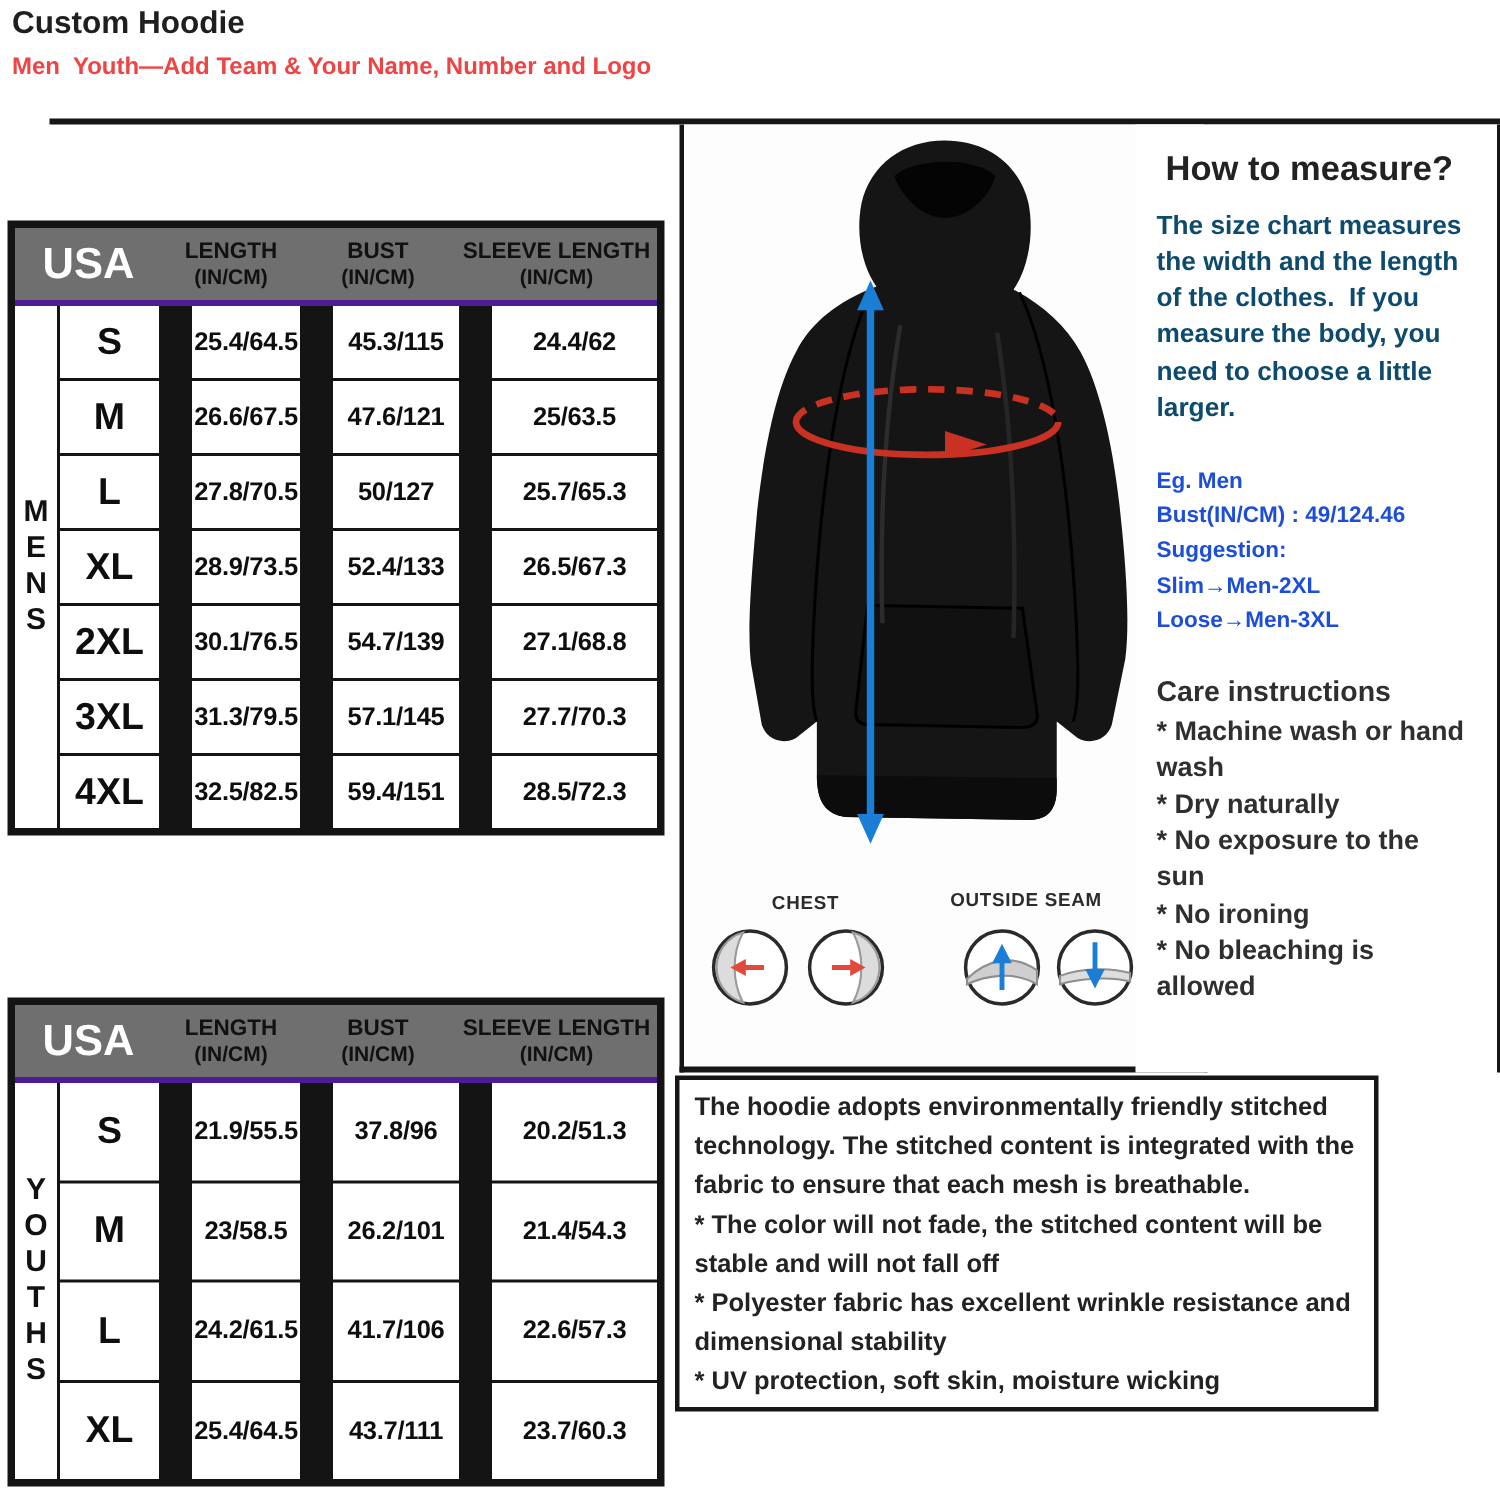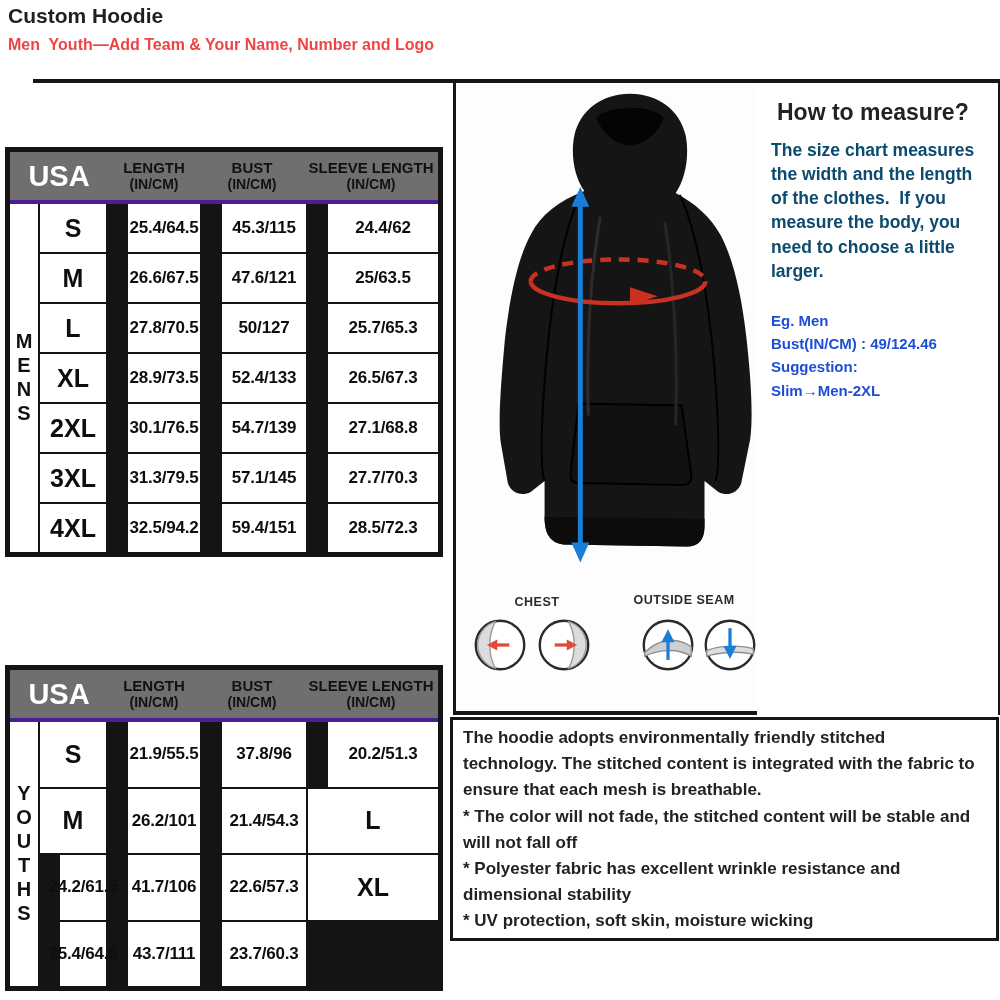--- a/index.html
+++ b/index.html
@@ -49,21 +49,21 @@
   .right-panel { position:absolute; left:757px; top:83px; width:243px; height:632px; background:#fff;
                  border-right:2px solid #161616; padding:14px 8px 0 14px; }
   .htm-heading { font-size:23px; font-weight:700; color:#222; margin:2px 0 12px 6px; }
   .htm-intro   { font-size:17.5px; font-weight:600; color:#0c4a6e; line-height:1.38; white-space:pre-wrap; }
   .htm-example { margin-top:26px; font-size:15px; font-weight:700; color:#1d4ed8; line-height:1.55; }
   .care-block  { margin-top:26px; color:#2f2f2f; padding-right:10px; }
   .care-heading { font-size:19px; font-weight:600; margin-bottom:2px; }
   .care-item    { font-size:18px; font-weight:600; line-height:1.35; }
 
   
-  .bottom-box { position:absolute; left:450px; top:717px; width:549px; height:224px; background:#fff;
+  .bottom-box { position:absolute; left:450px; top:717px; width:469px; height:224px; background:#fff;
                 border:3px solid #161616; padding:5px 12px 0 10px; }
   .desc-line { font-size:17px; font-weight:600; color:#222; line-height:1.54; }
 </style>
 </head>
 <body>
 
 <div id="stage">
 
   <div class="page-title">Custom Hoodie</div>
   <div class="page-subtitle">Men  Youth—Add Team &amp; Your Name, Number and Logo</div>
@@ -114,21 +114,21 @@
         <div class="st-cell st-val">30.1/76.5</div>
         <div class="st-cell st-val">54.7/139</div>
         <div class="st-cell st-val">27.1/68.8</div>
 
         <div class="st-cell st-size">3XL</div>
         <div class="st-cell st-val">31.3/79.5</div>
         <div class="st-cell st-val">57.1/145</div>
         <div class="st-cell st-val">27.7/70.3</div>
 
         <div class="st-cell st-size">4XL</div>
-        <div class="st-cell st-val">32.5/94.2</div>
+        <div class="st-cell st-val">32.5/82.5</div>
         <div class="st-cell st-val">59.4/151</div>
         <div class="st-cell st-val">28.5/72.3</div>
       </div>
     </div>
   </div>
 
   <div class="sizing-table tbl-youth">
     <div class="st-header">
       <div class="st-h-usa">USA</div>
       <div class="st-h-col st-h-len">
@@ -148,20 +148,21 @@
       <div class="st-group">
         <div class="st-group-text">YOUTHS</div>
       </div>
       <div class="st-grid g4">
         <div class="st-cell st-size">S</div>
         <div class="st-cell st-val">21.9/55.5</div>
         <div class="st-cell st-val">37.8/96</div>
         <div class="st-cell st-val">20.2/51.3</div>
 
         <div class="st-cell st-size">M</div>
+        <div class="st-cell st-val">23/58.5</div>
         <div class="st-cell st-val">26.2/101</div>
         <div class="st-cell st-val">21.4/54.3</div>
 
         <div class="st-cell st-size">L</div>
         <div class="st-cell st-val">24.2/61.5</div>
         <div class="st-cell st-val">41.7/106</div>
         <div class="st-cell st-val">22.6/57.3</div>
 
         <div class="st-cell st-size">XL</div>
         <div class="st-cell st-val">25.4/64.5</div>
@@ -223,20 +224,29 @@
   </div>
 
   <div class="right-panel">
     <div class="htm-heading">How to measure?</div>
     <div class="htm-intro">The size chart measures the width and the length of the clothes.  If you measure the body, you need to choose a little larger.</div>
     <div class="htm-example">
       <div>Eg. Men</div>
       <div>Bust(IN/CM) : 49/124.46</div>
       <div>Suggestion:</div>
       <div>Slim→Men-2XL</div>
+      <div>Loose→Men-3XL</div>
+    </div>
+    <div class="care-block">
+      <div class="care-heading">Care instructions</div>
+      <div class="care-item">* Machine wash or hand wash</div>
+      <div class="care-item">* Dry naturally</div>
+      <div class="care-item">* No exposure to the sun</div>
+      <div class="care-item">* No ironing</div>
+      <div class="care-item">* No bleaching is allowed</div>
     </div>
   </div>
 
   <div class="bottom-box">
     <p class="desc-line">The hoodie adopts environmentally friendly stitched technology. The stitched content is integrated with the fabric to ensure that each mesh is breathable.</p>
     <p class="desc-line">* The color will not fade, the stitched content will be stable and will not fall off</p>
     <p class="desc-line">* Polyester fabric has excellent wrinkle resistance and dimensional stability</p>
     <p class="desc-line">* UV protection, soft skin, moisture wicking</p>
   </div>
 

